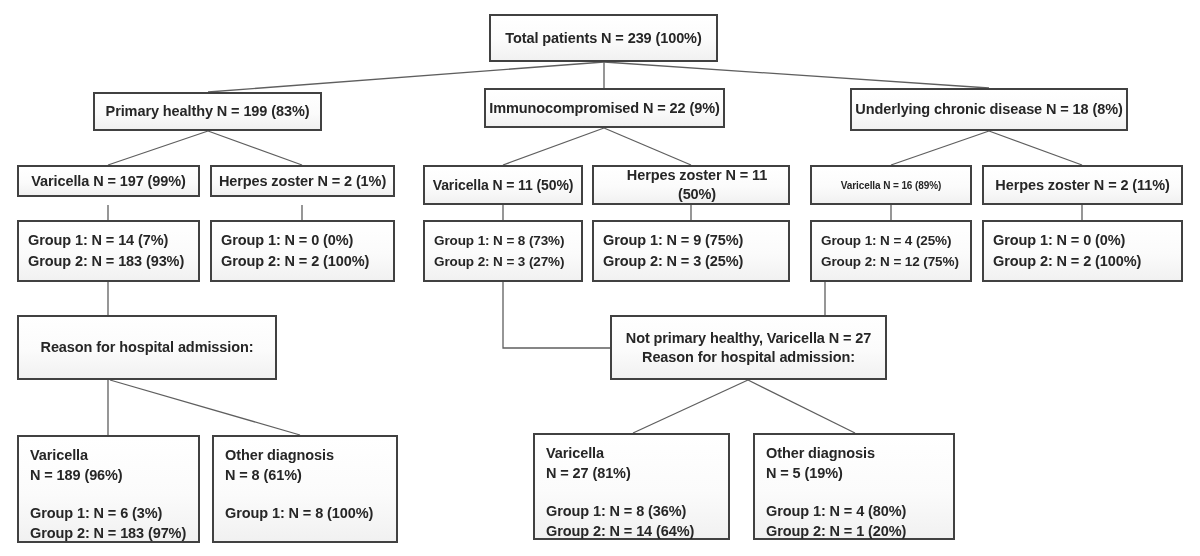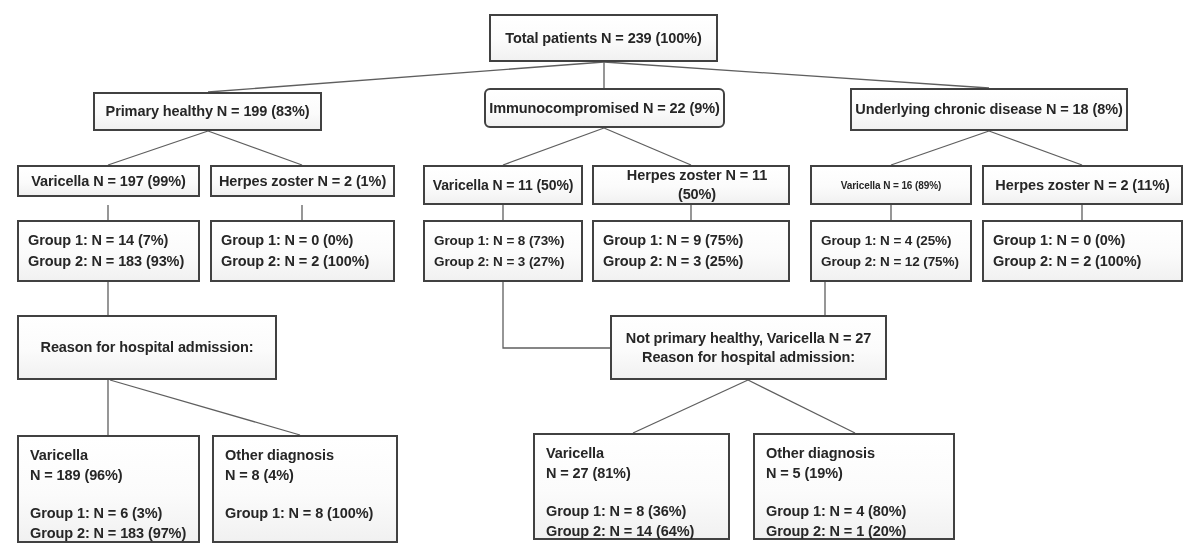--- a/index.html
+++ b/index.html
@@ -75,21 +75,21 @@
     <line x1="748" y1="380" x2="855" y2="433"></line>
   </svg>
 
   <div class="node center" style="left:489px;top:14px;width:229px;height:48px;">
     <span class="ln">Total patients N = 239 (100%)</span>
   </div>
 
   <div class="node center" style="left:93px;top:92px;width:229px;height:39px;">
     <span class="ln">Primary healthy N = 199 (83%)</span>
   </div>
-  <div class="node center" style="left:484px;top:88px;width:241px;height:40px;border-radius:6px;">
+  <div class="node center" style="left:484px;top:88px;width:241px;height:40px;">
     <span class="ln">Immunocompromised N = 22 (9%)</span>
   </div>
   <div class="node center" style="left:850px;top:88px;width:278px;height:43px;">
     <span class="ln">Underlying chronic disease N = 18 (8%)</span>
   </div>
 
   <div class="node center" style="left:17px;top:165px;width:183px;height:32px;">
     <span class="ln">Varicella N = 197 (99%)</span>
   </div>
   <div class="node center" style="left:210px;top:165px;width:185px;height:32px;align-items:center;">
@@ -145,21 +145,21 @@
 
   <div class="node detail" style="left:17px;top:435px;width:183px;height:108px;">
     <span class="ln">Varicella</span>
     <span class="ln">N = 189 (96%)</span>
     <span class="spacer"></span>
     <span class="ln">Group 1: N = 6 (3%)</span>
     <span class="ln">Group 2: N = 183 (97%)</span>
   </div>
   <div class="node detail" style="left:212px;top:435px;width:186px;height:108px;">
     <span class="ln">Other diagnosis</span>
-    <span class="ln">N = 8 (4%)</span>
+    <span class="ln">N = 8 (61%)</span>
     <span class="spacer"></span>
     <span class="ln">Group 1: N = 8 (100%)</span>
   </div>
   <div class="node detail" style="left:533px;top:433px;width:197px;height:107px;">
     <span class="ln">Varicella</span>
     <span class="ln">N = 27 (81%)</span>
     <span class="spacer"></span>
     <span class="ln">Group 1: N = 8 (36%)</span>
     <span class="ln">Group 2: N = 14 (64%)</span>
   </div>

